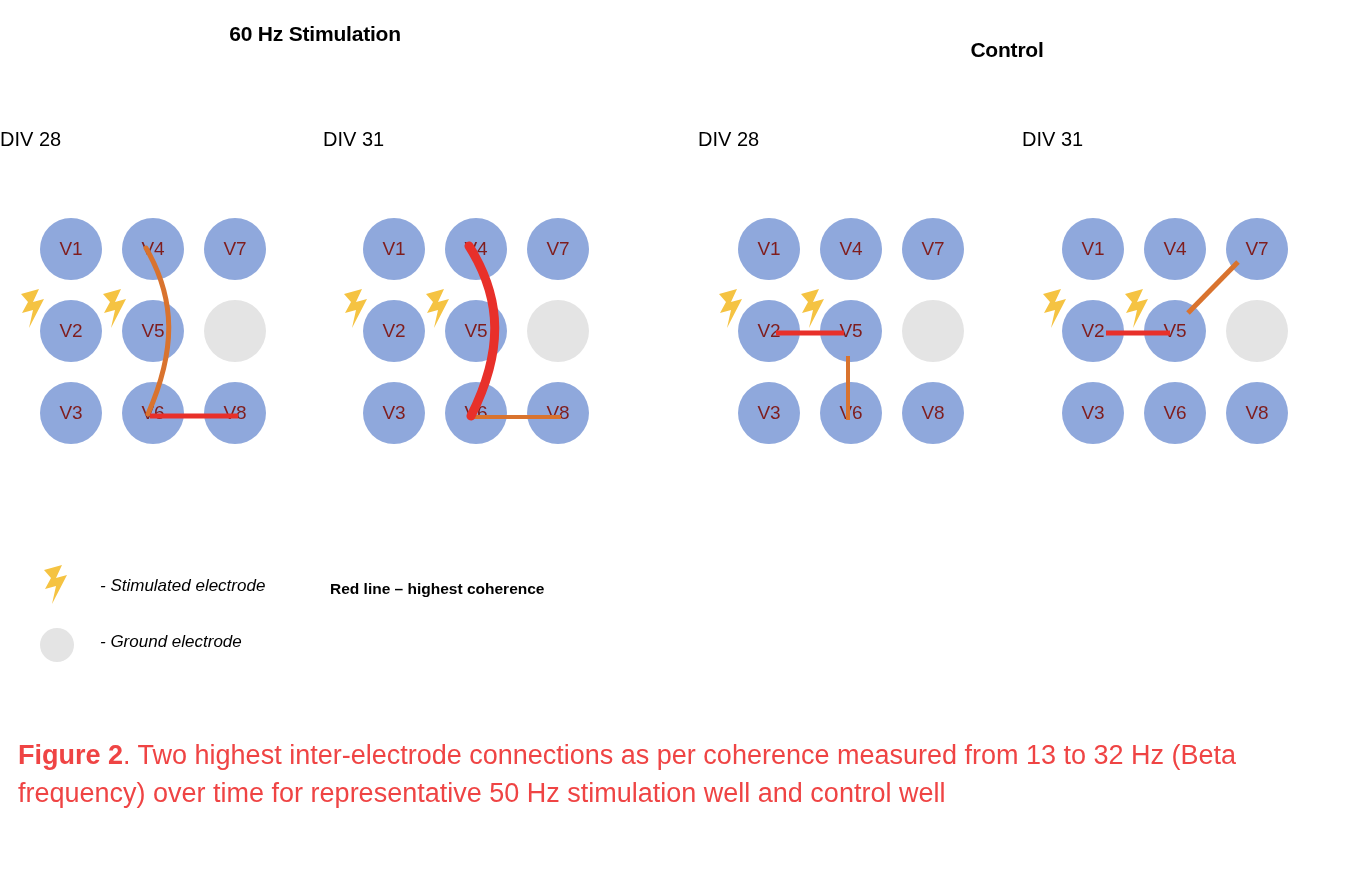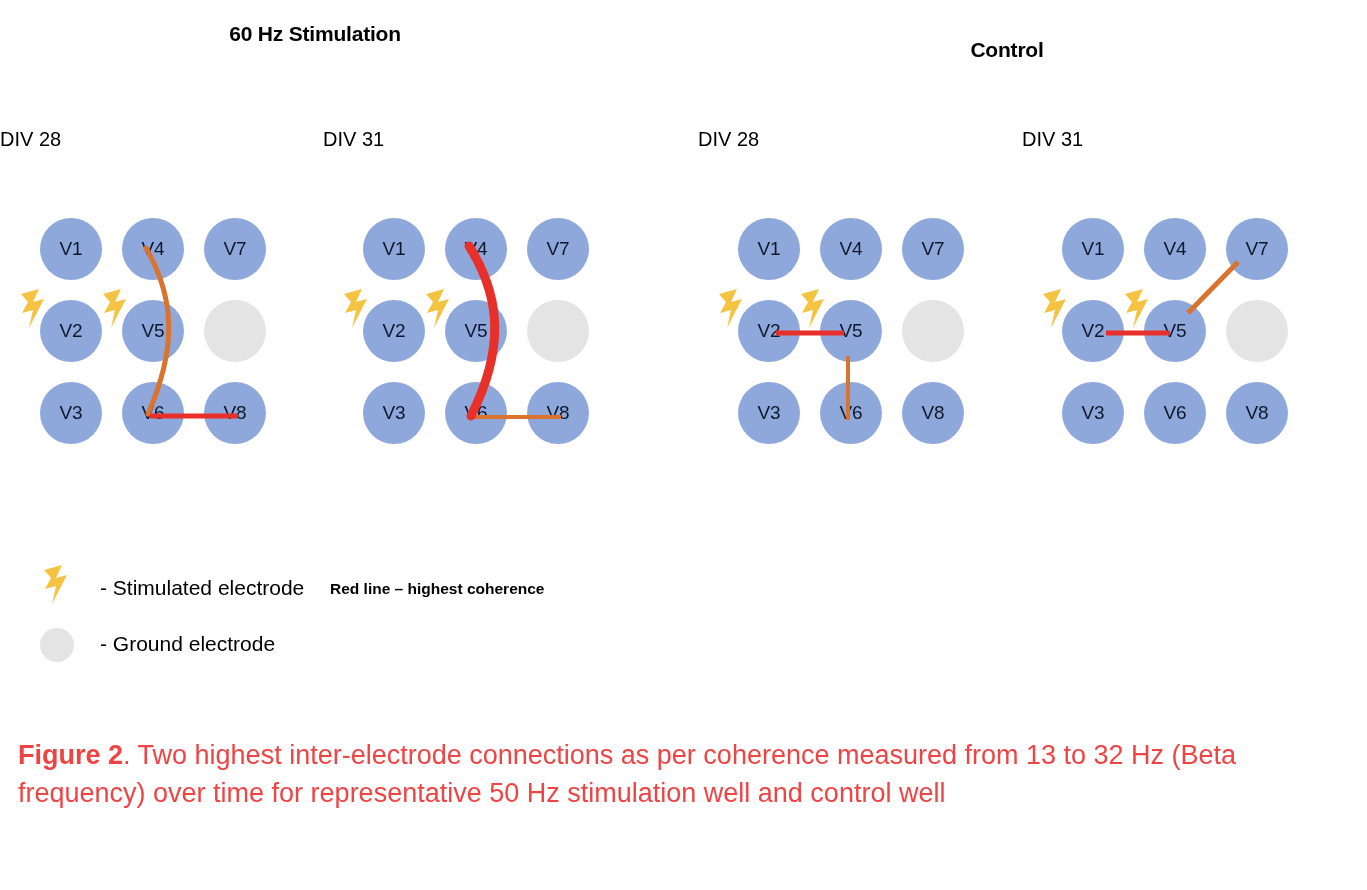--- a/index.html
+++ b/index.html
@@ -61,21 +61,21 @@
   .electrode {
     position: absolute;
     width: 62px;
     height: 62px;
     border-radius: 50%;
     box-sizing: border-box;
     display: flex;
     align-items: center;
     justify-content: center;
     font-size: 19px;
-    color: #0f172a;
+    color: #7f1d1d;
     user-select: none;
   }
   .electrode.active { background: #8FA8DC; }
   .electrode.ground { background: #E4E4E4; color: transparent; }
 
   
   .c0 { left: 40px; }
   .c1 { left: 122px; }
   .c2 { left: 204px; }
   .r0 { top: 48px; }
@@ -128,22 +128,23 @@
     top: 16px;
     width: 34px;
     height: 34px;
     border-radius: 50%;
     background: #E4E4E4;
   }
   .legend-label {
     position: absolute;
     left: 100px;
     top: 20px;
-    font-size: 21px;
+    font-size: 17px;
     white-space: nowrap;
+    font-style: italic;
   }
   .legend-note {
     position: absolute;
     font-size: 15.5px;
     white-space: nowrap;
     font-weight: bold;
   }
   #legend-note-0 { left: 330px; top: 24px; }
   #legend-note-1 { left: 330px; top: 80px; }
 

